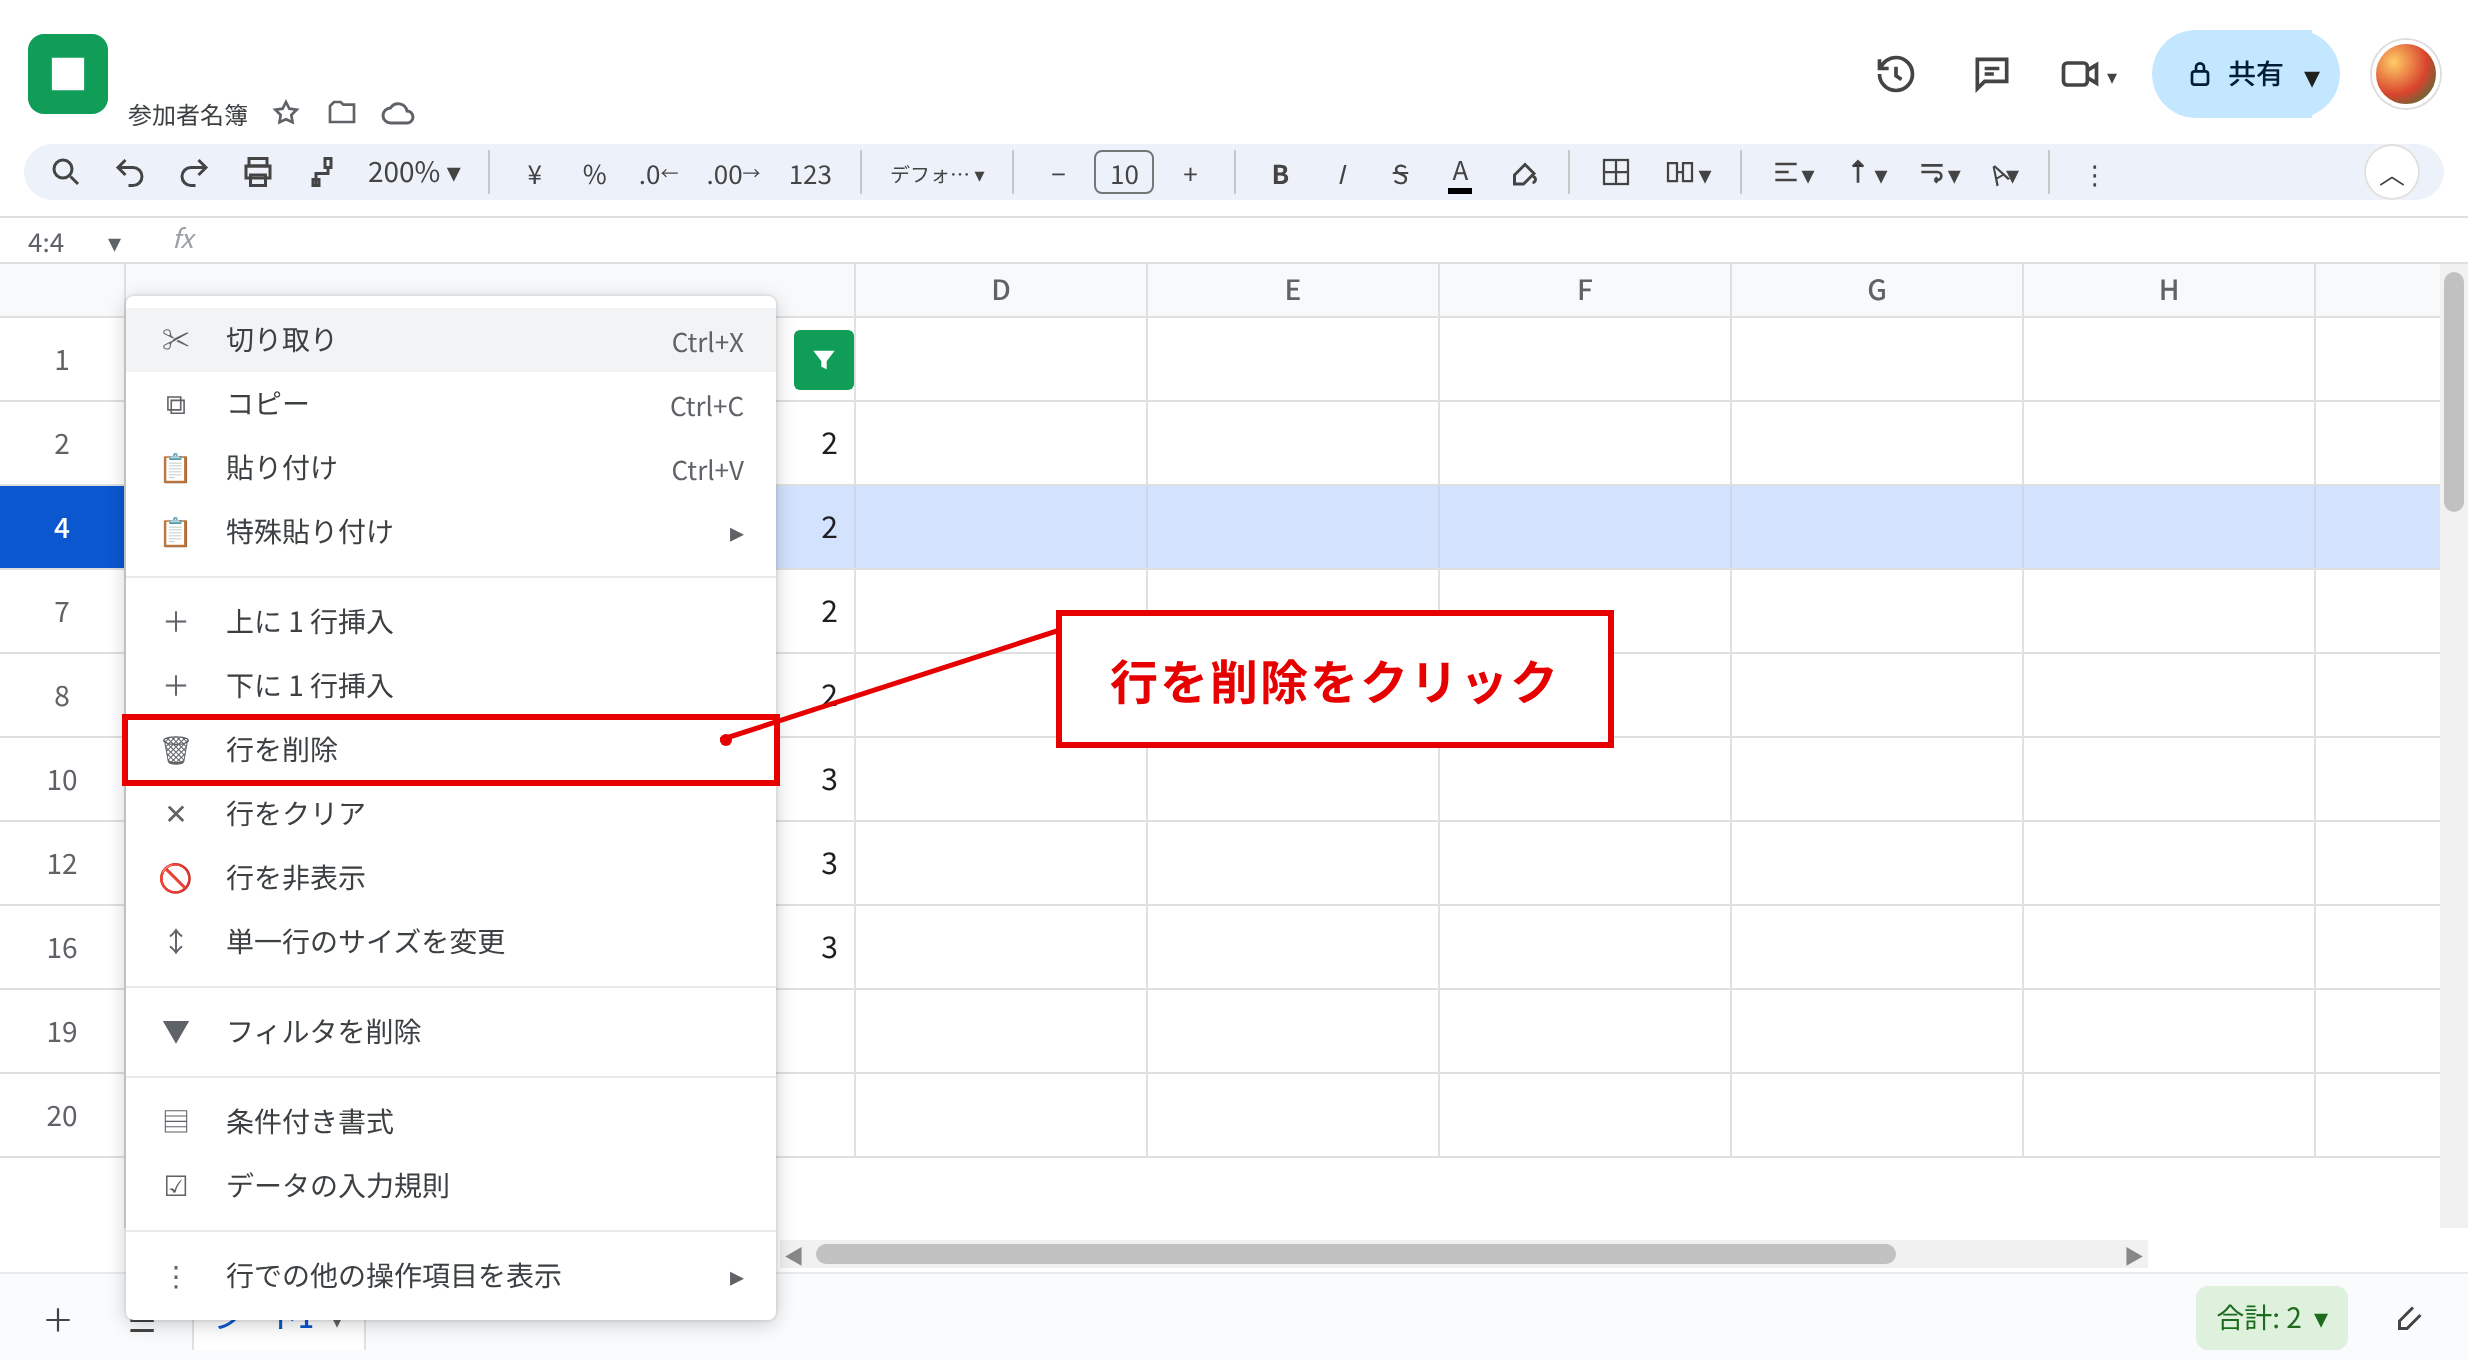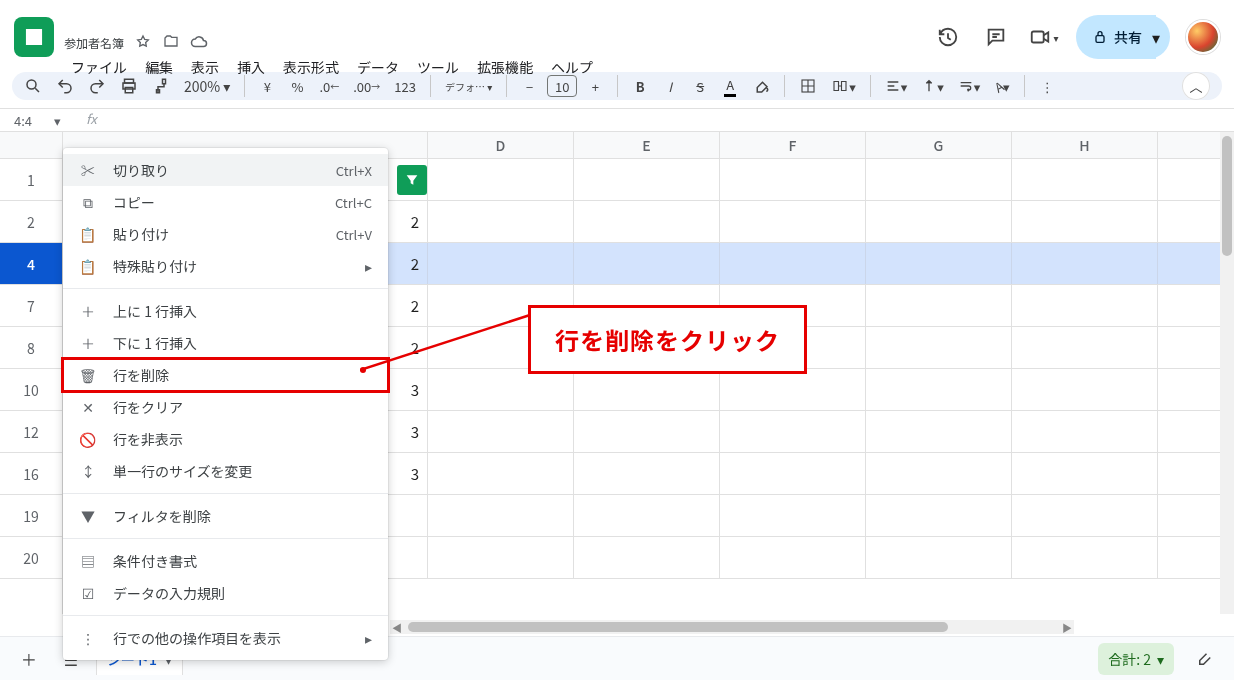--- a/index.html
+++ b/index.html
@@ -102,31 +102,20 @@
           <svg width="16" height="16" viewBox="0 0 24 24" fill="none" stroke="#5f6368" stroke-width="2">
             <path d="M3 6l3-3h5l2 2h8v13H3z"></path>
           </svg>
         </span>
       <span class="ico">
           <svg width="18" height="18" viewBox="0 0 24 24" fill="none" stroke="#5f6368" stroke-width="2">
             <path d="M7 18a5 5 0 010-10 6 6 0 0111 2 4 4 0 010 8H7z"></path>
           </svg>
         </span>
     </div>
-    <div class="menu-row">
-      <span>ファイル</span>
-      <span>編集</span>
-      <span>表示</span>
-      <span>挿入</span>
-      <span>表示形式</span>
-      <span>データ</span>
-      <span>ツール</span>
-      <span>拡張機能</span>
-      <span>ヘルプ</span>
-    </div>
   </div>
   <div class="titlebar-right">
     <div class="tb-btn">
         <svg width="22" height="22" viewBox="0 0 24 24" fill="none" stroke="#444" stroke-width="2">
           <path d="M3 12a9 9 0 109-9 9 9 0 00-8.5 6M3 4v5h5"></path>
           <path d="M12 8v5l3 2"></path>
         </svg>
       </div>
     <div class="tb-btn">
         <svg width="22" height="22" viewBox="0 0 24 24" fill="none" stroke="#444" stroke-width="2">

